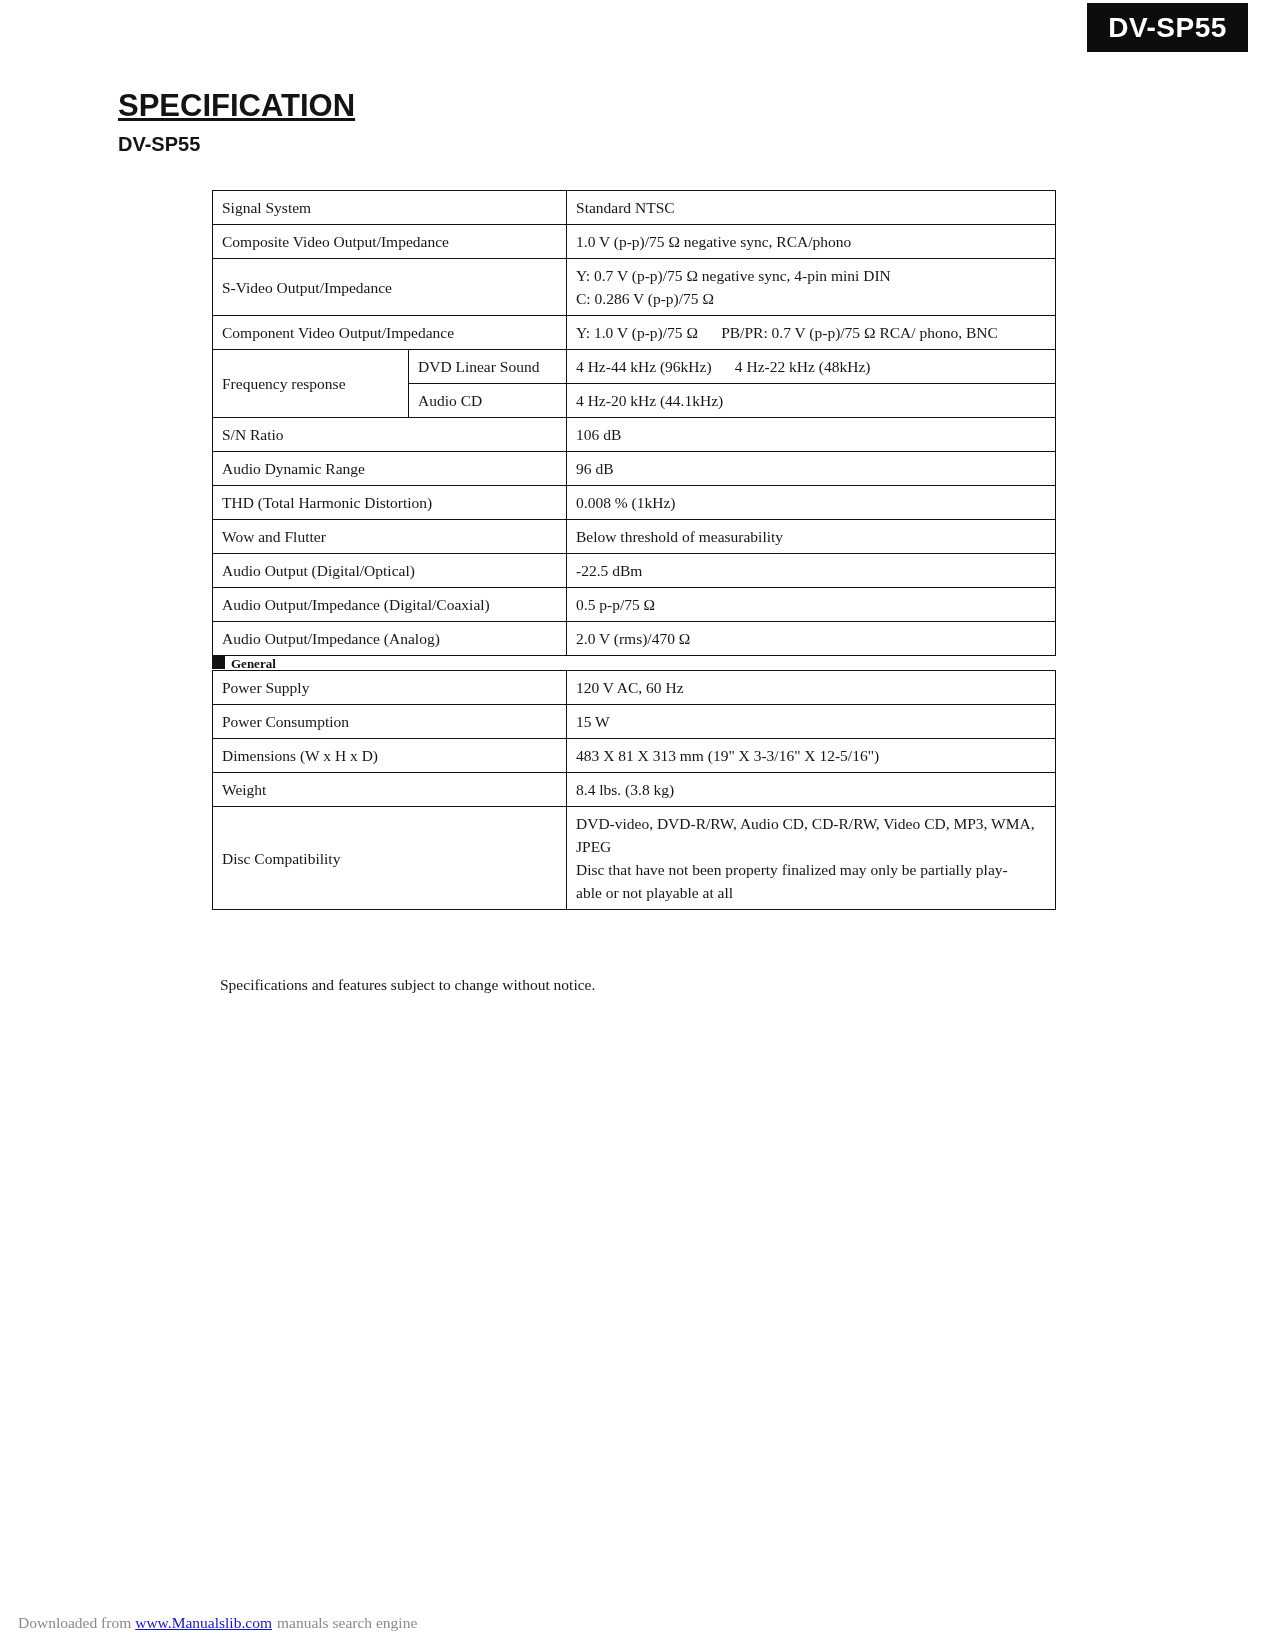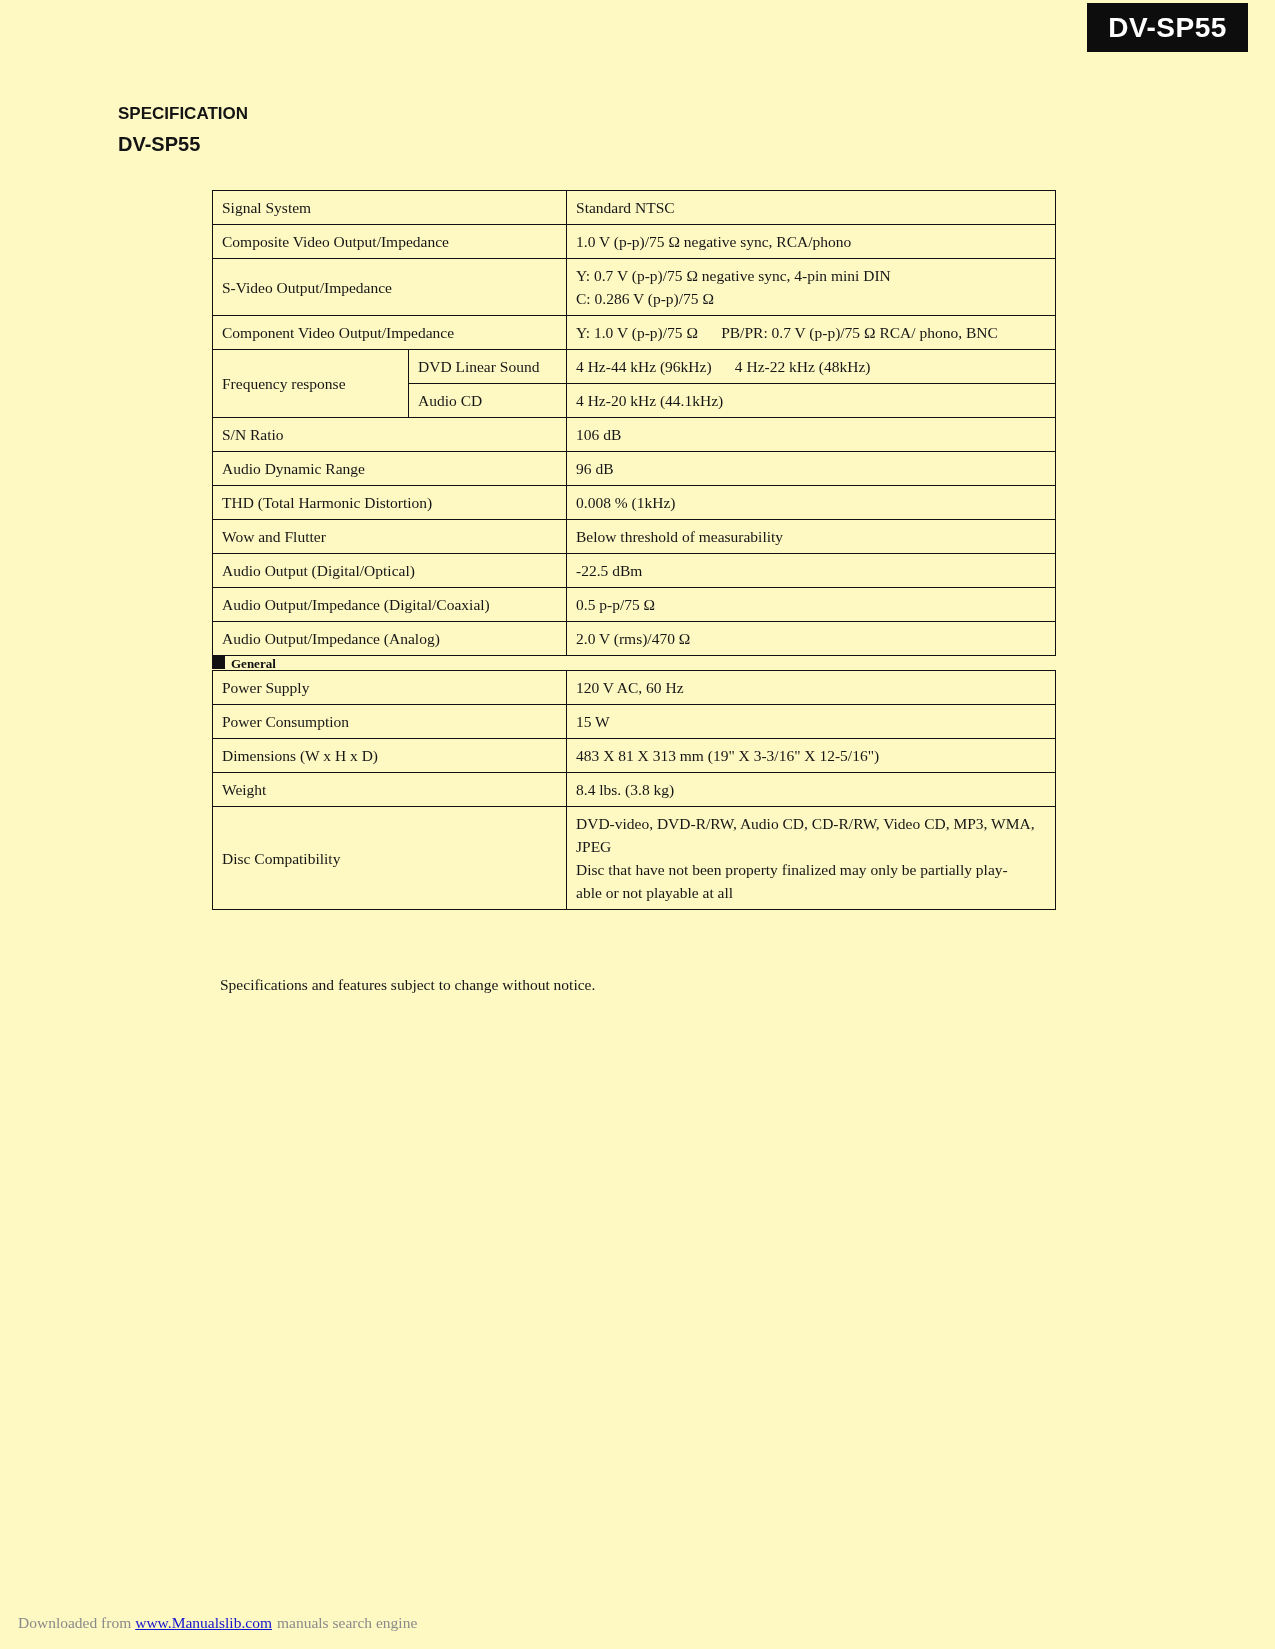--- a/index.html
+++ b/index.html
@@ -1,38 +1,39 @@
 <!DOCTYPE html>
 <html><head>
 <meta charset="utf-8">
 <style>
   * { margin: 0; padding: 0; box-sizing: border-box; }
   html, body { background: #e8e8e8; }
   .page {
     position: relative;
     width: 1275px; height: 1649px;
-    background: #fef9c3;
+    background: #ffffff;
     font-family: "Liberation Serif", serif;
     color: #1a1a1a;
     overflow: hidden;
   }
   .badge {
     position: absolute; top: 3px; left: 1087px;
     width: 161px; height: 49px;
     background: #0d0d0d; color: #ffffff;
     font-family: "Liberation Sans", sans-serif;
     font-weight: bold; font-size: 28px;
     text-align: center; line-height: 49px;
     letter-spacing: 0.5px;
   }
   .title {
-    position: absolute; top: 104px; left: 118px;
+    position: absolute; top: 88px; left: 118px;
     font-family: "Liberation Sans", sans-serif;
-    font-weight: bold; font-size: 17px; color: #141414;
+    font-weight: bold; font-size: 31px; color: #141414;
     letter-spacing: 0px;
+    text-decoration: underline;
   }
   .subtitle {
     position: absolute; top: 133px; left: 118px;
     font-family: "Liberation Sans", sans-serif;
     font-weight: bold; font-size: 20px; color: #141414;
   }
   table.spec {
     position: absolute; left: 212px;
     width: 843px;
     border-collapse: collapse;

